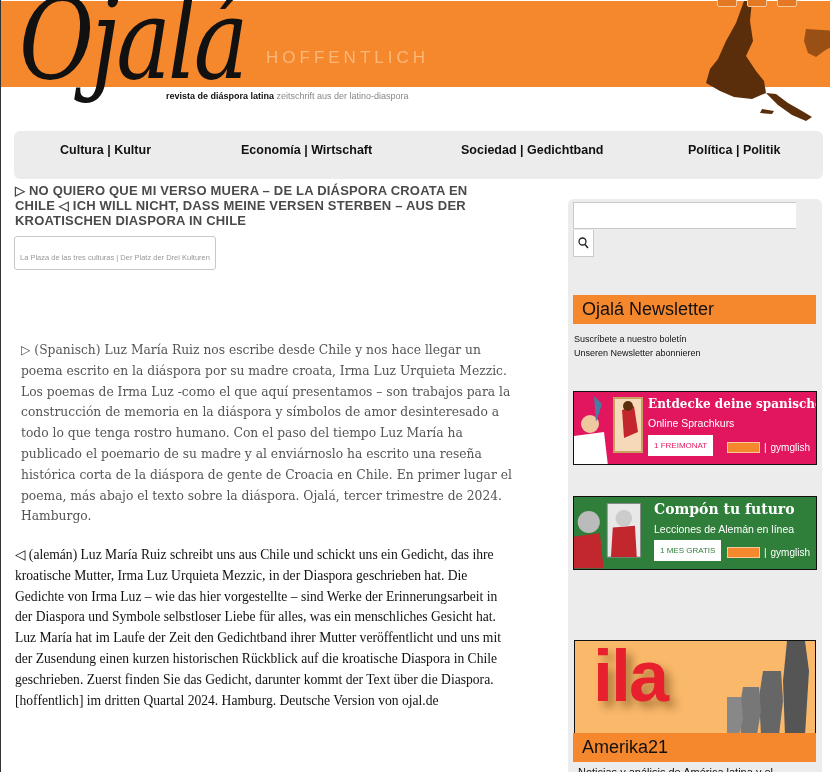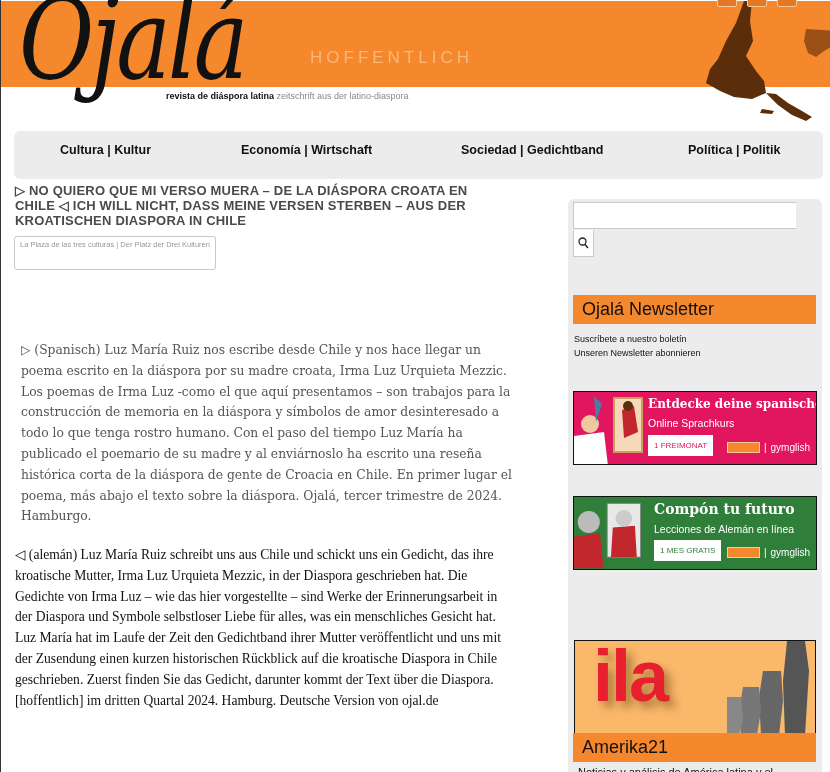--- a/index.html
+++ b/index.html
@@ -3,33 +3,33 @@
 <meta charset="utf-8">
 <style>
   * { box-sizing: border-box; margin: 0; padding: 0; }
   html, body { width: 830px; height: 772px; overflow: hidden; background: #ffffff; }
   body { font-family: "Liberation Sans", sans-serif; position: relative; border-left: 1px solid #333; }
 
   
   .header { position: absolute; left: 0; top: 1px; width: 830px; height: 125px; }
   .header-band { position: absolute; left: 0; top: 0; width: 830px; height: 86px; background: #f5872d; }
   .logo-script { position: absolute; left: 18px; top: -18px; font-family: "DejaVu Serif", serif; font-style: italic; font-size: 112px; color: #111; letter-spacing: -4px; line-height: 1; font-weight: normal; transform: scaleX(0.82); transform-origin: left top; }
-  .logo-hoff { position: absolute; left: 265px; top: 47px; font-size: 17px; letter-spacing: 4px; color: #f9b878; margin-left: 44px; }
+  .logo-hoff { position: absolute; left: 265px; top: 47px; font-size: 17px; letter-spacing: 4px; color: #f9b878; }
   .tagline { position: absolute; left: 165px; top: 90px; font-size: 9px; color: #888; white-space: nowrap; }
   .tagline b { color: #111; font-weight: bold; }
   .social { position: absolute; top: -6px; width: 20px; height: 12px; border: 1px solid #f9c89a; border-radius: 2px; background: #e37924; }
   .map { position: absolute; left: 655px; top: 0; width: 175px; height: 125px; }
 
   
   .nav { position: absolute; left: 13px; top: 131px; width: 809px; height: 48px; background: #ececec; border-radius: 6px; display: flex; align-items: center; }
   .nav-item { position: absolute; top: 12px; font-size: 12.5px; font-weight: bold; color: #111; white-space: nowrap; cursor: pointer; }
 
   
   .article-title { position: absolute; left: 14px; top: 183px; width: 490px; font-size: 13px; font-weight: bold; color: #4a4a4a; line-height: 15px; letter-spacing: 0.2px; }
-  .category-tag { position: absolute; left: 13px; top: 236px; height: 34px; padding: 0 5px; border: 1px solid #c8c8c8; border-radius: 3px; font-size: 7.5px; color: #999; line-height: 15px; white-space: nowrap; cursor: pointer; }
+  .category-tag { position: absolute; left: 13px; top: 236px; height: 34px; padding: 13px 5px; border: 1px solid #c8c8c8; border-radius: 3px; font-size: 7.5px; color: #999; line-height: 15px; white-space: nowrap; cursor: pointer; }
   .para { position: absolute; left: 14px; width: 495px; font-family: "DejaVu Serif", serif; font-size: 12.3px; line-height: 20.8px; }
   .para-es { top: 340px; color: #555; margin-left: 6px; }
   .para-de { top: 545px; color: #111; font-family: "Liberation Serif", serif; font-size: 13.6px; line-height: 20.8px; }
 
   
   .sidebar { position: absolute; left: 567px; top: 199px; width: 254px; height: 600px; background: #ececec; border-radius: 6px 6px 0 0; }
   .search-input { position: absolute; left: 572px; top: 202px; width: 223px; height: 27px; background: #fff; border: 1px solid #c9c9c9; border-right: none; }
   .search-btn { position: absolute; left: 572px; top: 230px; width: 21px; height: 27px; background: #fff; border: 1px solid #c9c9c9; border-top: none; display: flex; align-items: center; justify-content: center; cursor: pointer; }
   .widget-title { position: absolute; left: 572px; width: 243px; height: 29px; background: #f5872d; color: #111; font-size: 18px; padding-left: 9px; line-height: 29px; }
   .newsletter-links { position: absolute; left: 573px; top: 332px; font-size: 9px; color: #111; line-height: 14px; }

